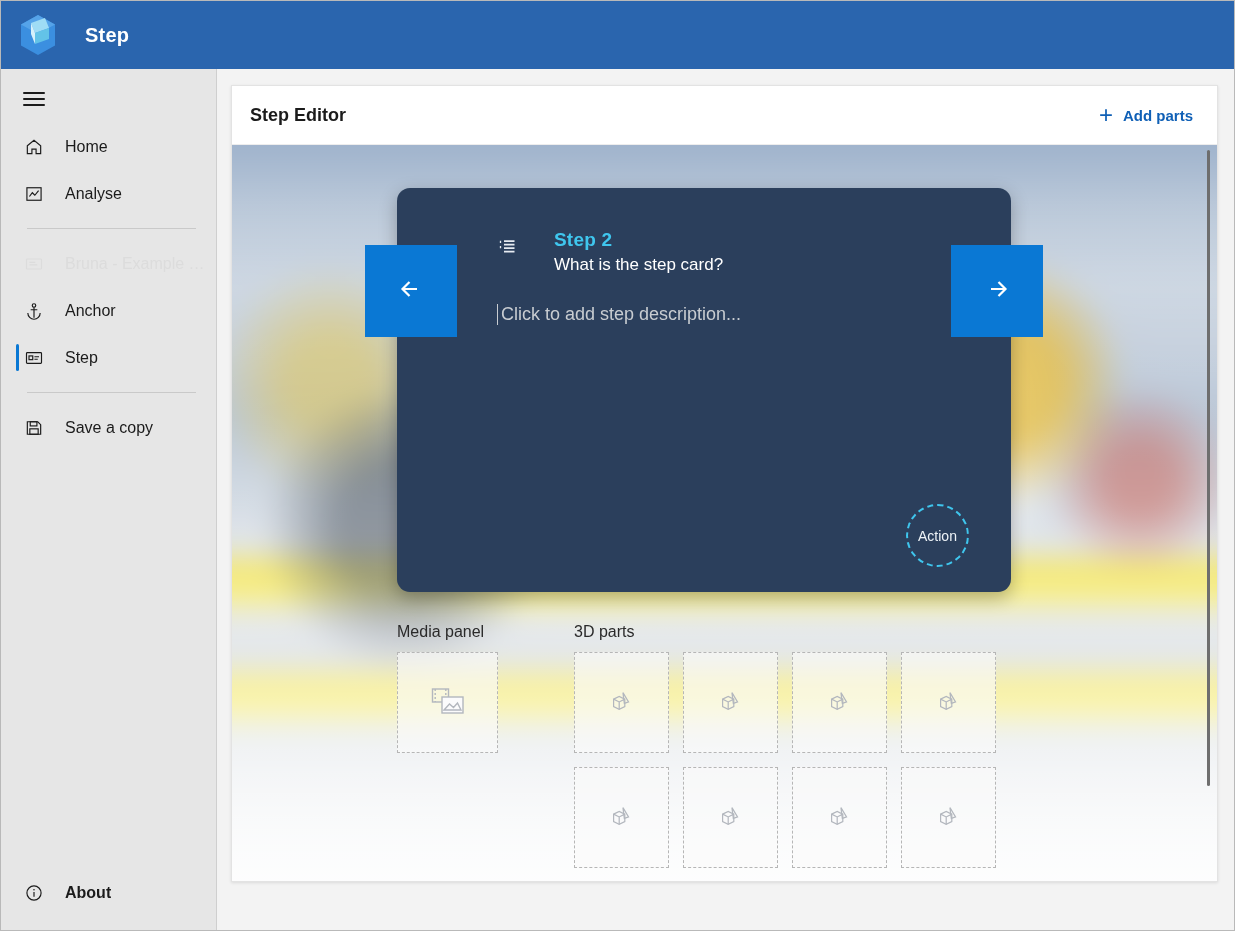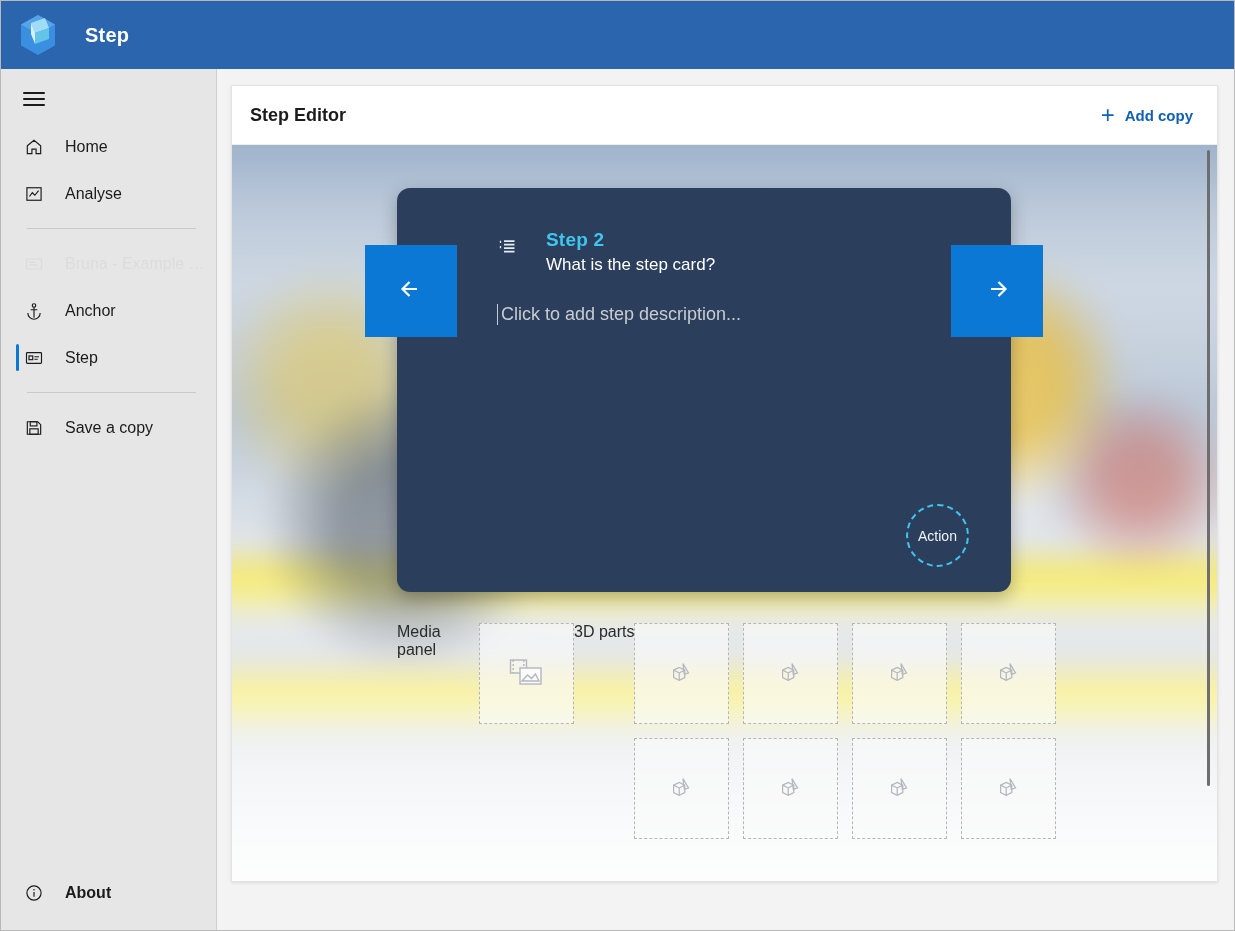--- a/index.html
+++ b/index.html
@@ -162,21 +162,21 @@
     width: 92px; height: 92px;
     background: #0a78d4;
     display: flex; align-items: center; justify-content: center;
     cursor: pointer;
   }
   .navbtn.prev { left: -32px; }
   .navbtn.next { right: -32px; }
 
   .card-head {
     position: absolute; left: 100px; top: 41px; right: 44px;
-    display: flex; gap: 28px; align-items: flex-start;
+    display: flex; gap: 36px; align-items: flex-start;
   }
   .card-texts { display: flex; flex-direction: column; gap: 4px; }
   .step-no {
     color: #3fc6ee; font-size: 19px; font-weight: 700; letter-spacing: .2px;
   }
   .step-title { color: #ffffff; font-size: 17px; }
 
   .step-desc {
     position: absolute; left: 100px; top: 116px; right: 36px;
     color: #c8ccd1; font-size: 18px;
@@ -190,21 +190,21 @@
     border: 2px dashed #3fc6ee;
     display: flex; align-items: center; justify-content: center;
     color: #eef3f7; font-size: 14px; cursor: pointer;
   }
 
   
   .assets {
     position: absolute; left: 165px; top: 478px;
     display: flex; gap: 0;
   }
-  .asset-group { display: flex; flex-direction: row; justify-content: center; }
+  .asset-group { display: flex; flex-direction: column; }
   .asset-label { font-size: 16px; color: #2a2a2a; margin-bottom: 11px; }
   .drop {
     border: 1.4px dashed #b6b6b6;
     background: rgba(250,250,250,.62);
     display: flex; align-items: center; justify-content: center;
   }
   .media-drop { width: 101px; height: 101px; }
   .parts-grid {
     display: grid; grid-template-columns: repeat(4, 95px);
     grid-auto-rows: 101px; gap: 14px 14px;
@@ -335,21 +335,21 @@
       </div>
     </div>
 
     <div class="main">
       <div class="panel">
 
         <div class="panel-head">
           <div class="panel-title">Step Editor</div>
           <div class="add-step">
             <span class="plus">+</span>
-            <span>Add copy</span>
+            <span>Add parts</span>
           </div>
         </div>
 
         <div class="stage">
           <div class="photo"></div>
           <div class="photo-shade"></div>
 
           <div class="stepcard-wrap">
             <div class="stepcard"></div>
 

